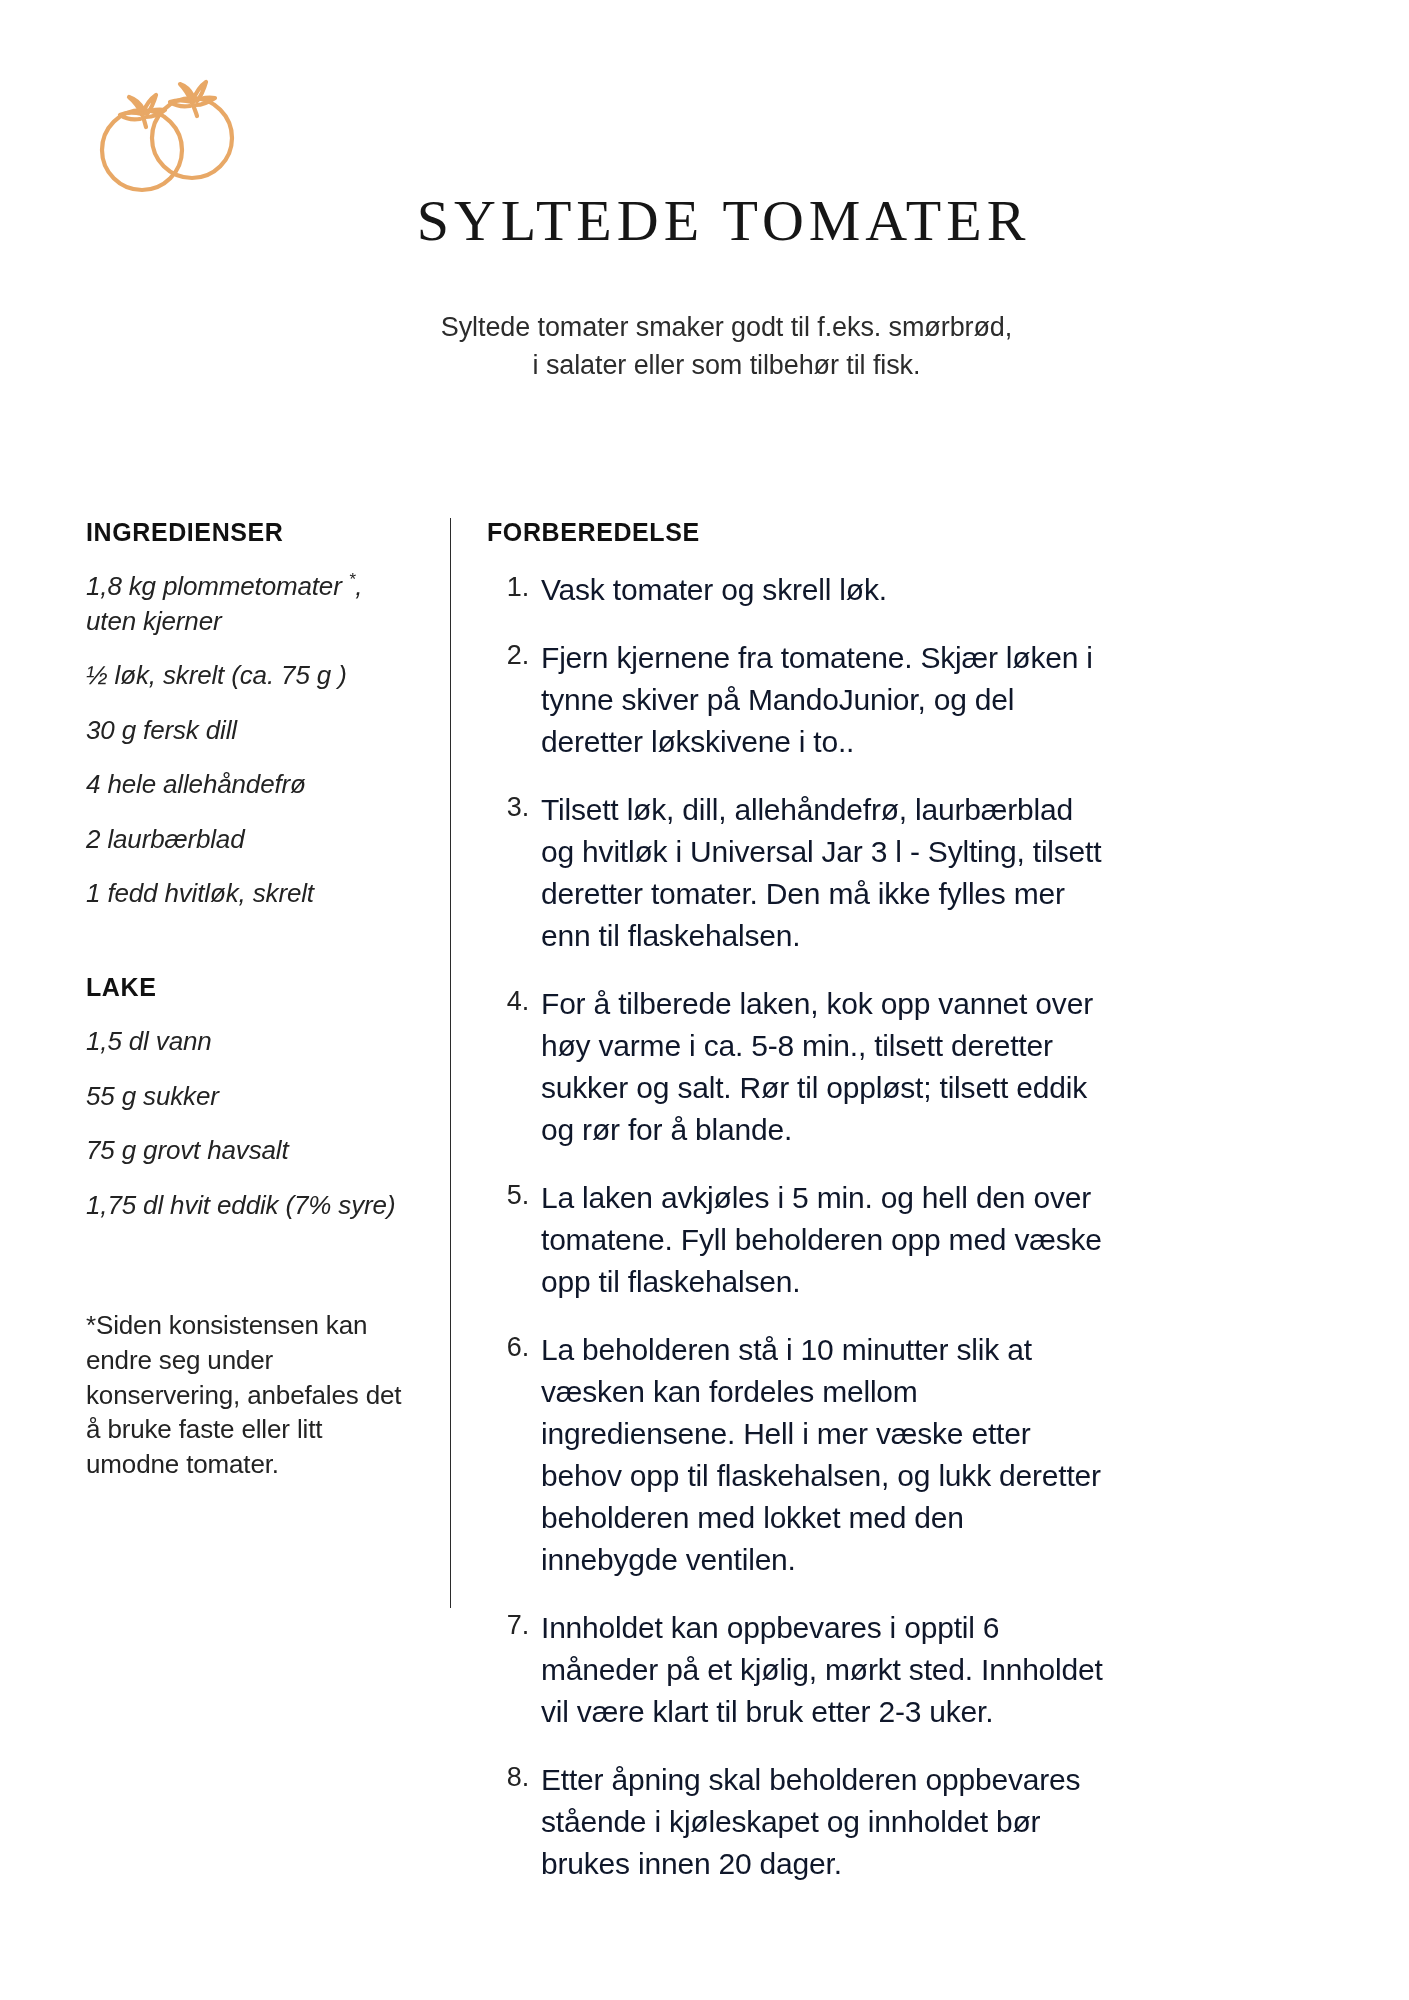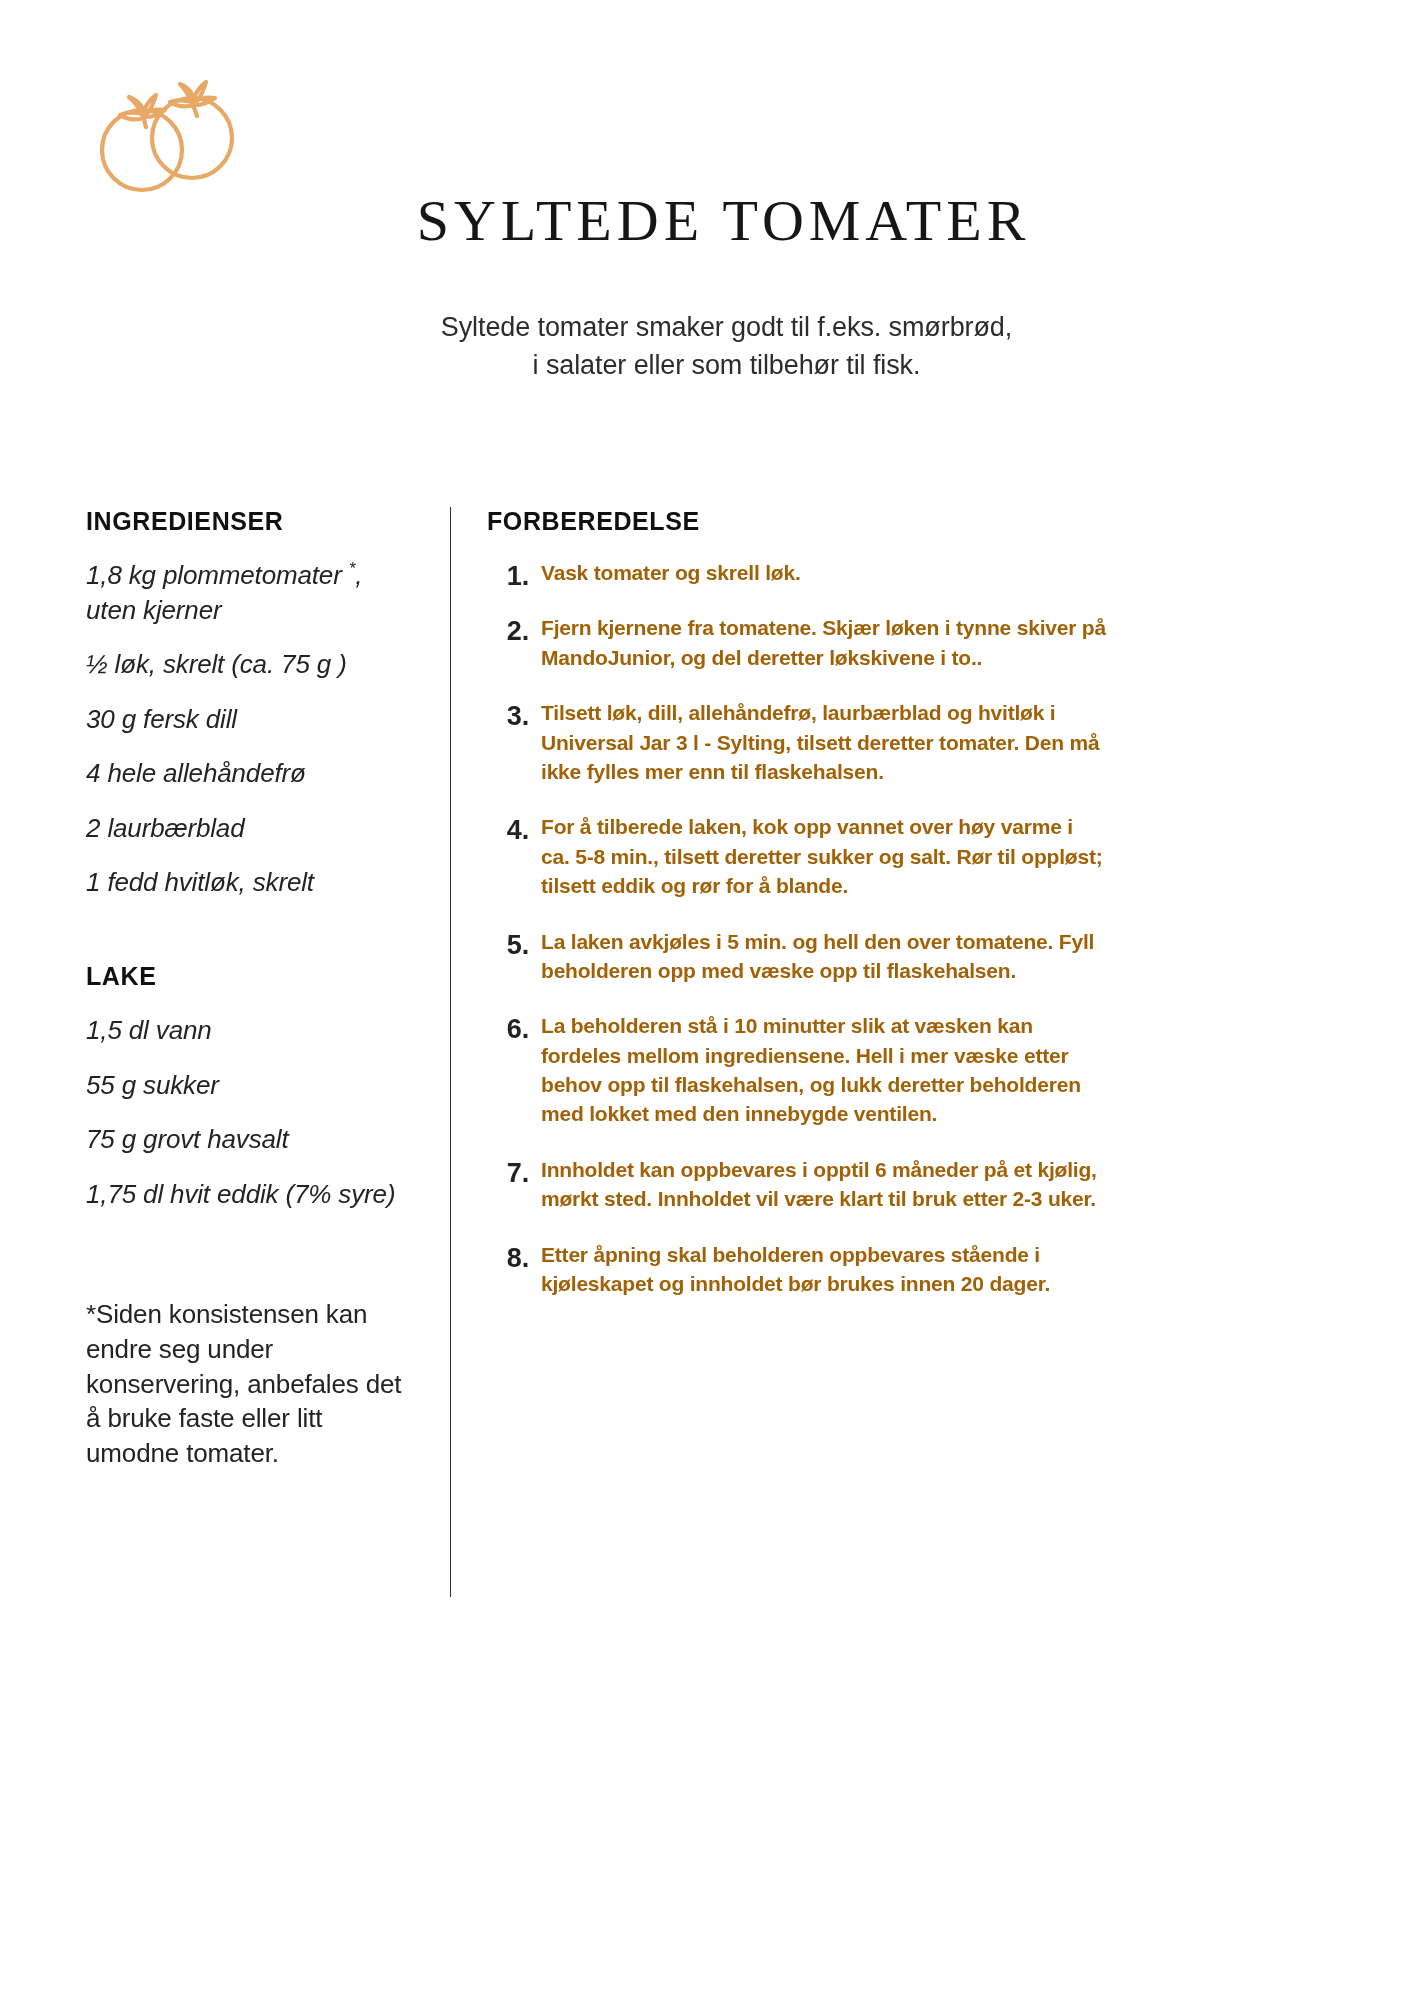--- a/index.html
+++ b/index.html
@@ -65,21 +65,21 @@
     color: #2c2c2c;
     font-weight: 400;
     letter-spacing: -0.1px;
   }
   .subtitle div { white-space: nowrap; padding-left: 44px; }
 
   
   .columns {
     position: absolute;
     left: 0;
-    top: 507px;
+    top: 518px;
     width: 1362px;
     display: flex;
     align-items: flex-start;
   }
 
   .col-left {
     width: 330px;
     margin-left: 86px;
     box-sizing: border-box;
   }
@@ -139,26 +139,25 @@
   .steps {
     list-style: none;
     margin: 0;
     padding: 0;
     counter-reset: step;
   }
   .steps li {
     position: relative;
     counter-increment: step;
     padding-left: 54px;
-    font-size: 21px;
+    font-size: 30px;
     line-height: 1.40;
-    color: #a16207;
+    color: #0f172a;
     margin-bottom: 26px;
     letter-spacing: -0.2px;
-    font-weight: bold;
   }
   .steps li::before {
     content: counter(step) ".";
     position: absolute;
     left: 0;
     top: 0;
     width: 42px;
     text-align: right;
     color: #232323;
     font-size: 27px;

